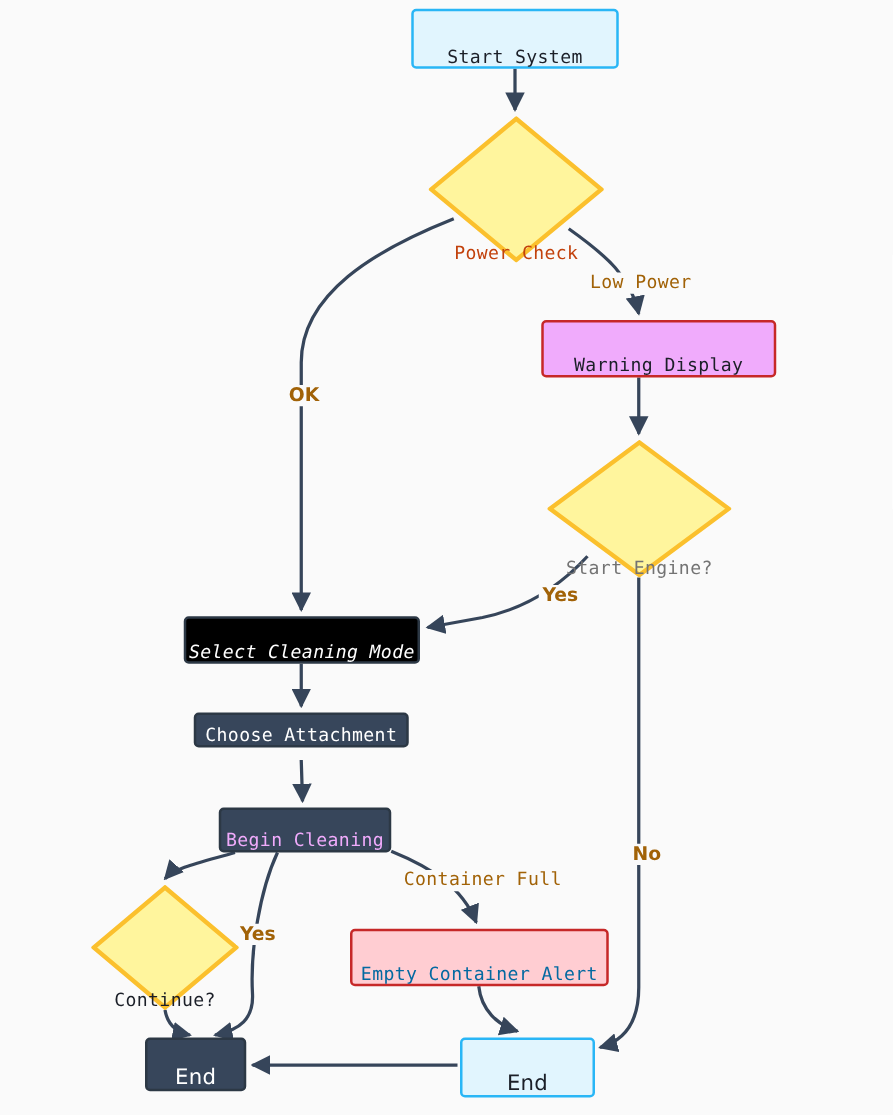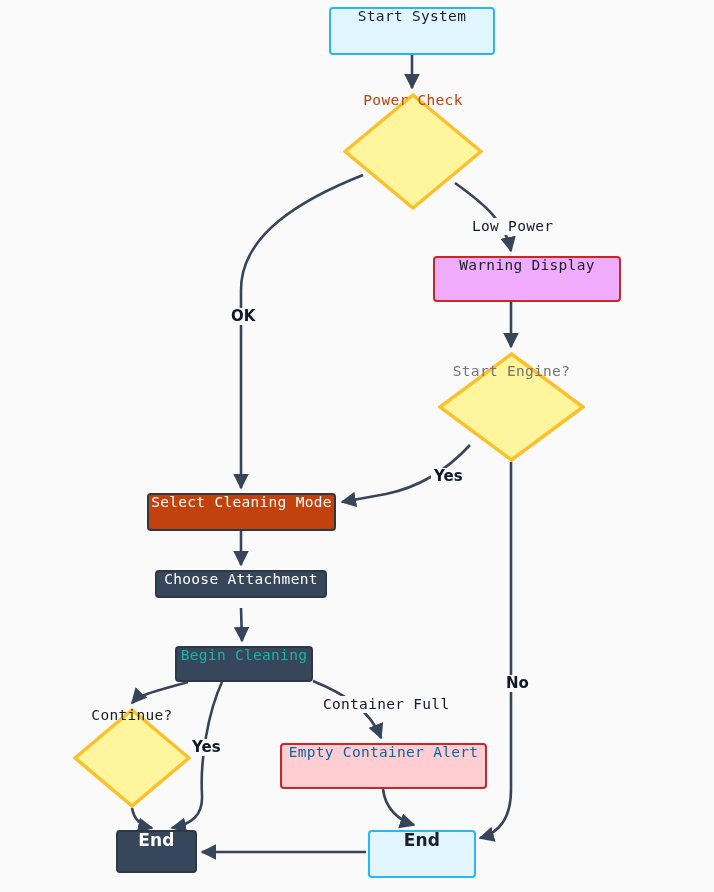--- a/index.html
+++ b/index.html
@@ -19,41 +19,40 @@
     position: absolute;
     left: 0;
     top: 0;
     width: 714px;
     height: 892px;
   }
   .node {
     position: absolute;
     box-sizing: border-box;
     display: flex;
-    align-items: flex-start;
+    align-items: flex-end;
     justify-content: center;
     text-align: center;
     white-space: nowrap;
   }
   .node-rect {
     border-radius: 4px;
     border-width: 2px;
     border-style: solid;
   }
   .node-label {
     font-family: "DejaVu Sans Mono", "Liberation Mono", monospace;
     font-size: 14.5px;
     letter-spacing: 0.3px;
     line-height: 1;
   }
   .node-label.sans {
     font-family: "DejaVu Sans", "Liberation Sans", sans-serif;
     font-size: 17px;
     letter-spacing: 0.2px;
-    font-weight: bold;
   }
   
   .node-diamond {
     background: transparent;
     border: none;
   }
   .diamond-shape {
     position: absolute;
     left: 0; top: 0;
     width: 100%;
@@ -61,21 +60,21 @@
   }
   .diamond-label {
     position: relative;
     z-index: 2;
   }
   .edge-label {
     position: absolute;
     font-family: "DejaVu Sans", "Liberation Sans", sans-serif;
     font-weight: bold;
     font-size: 15px;
-    color: #0f172a;
+    color: #a16207;
     background: #fafafa;
     padding: 1px 3px;
     white-space: nowrap;
     line-height: 1;
   }
   .edge-label.mono {
     font-family: "DejaVu Sans Mono", "Liberation Mono", monospace;
     font-weight: normal;
     font-size: 14.5px;
     letter-spacing: 0.3px;
@@ -139,30 +138,30 @@
     <span class="node-label" style="color:#1b1f28;">Warning Display</span>
   </div>
 
   <div class="node node-diamond" style="left:438px; top:352px; width:147px; height:110px;">
     <svg class="diamond-shape" viewBox="0 0 147 110" preserveAspectRatio="none">
       <polygon points="73.5,2 145,55 73.5,108 2,55" fill="#fff59d" stroke="#fbc02d" stroke-width="3.5"></polygon>
     </svg>
     <span class="node-label diamond-label" style="color:#737373;margin-top:12px;">Start Engine?</span>
   </div>
 
-  <div class="node node-rect" style="left:147px; top:493px; width:189px; height:38px; background:#c2410c; border-color:#2c3845;">
+  <div class="node node-rect" style="left:147px; top:493px; width:189px; height:38px; background:#000000; border-color:#2c3845;font-style:italic;">
     <span class="node-label" style="color:#ffffff;">Select Cleaning Mode</span>
   </div>
 
   <div class="node node-rect" style="left:155px; top:570px; width:172px; height:28px; background:#37465b; border-color:#2c3845;">
     <span class="node-label" style="color:#ffffff;">Choose Attachment</span>
   </div>
 
   <div class="node node-rect" style="left:175px; top:646px; width:138px; height:36px; background:#37465b; border-color:#2c3845;">
-    <span class="node-label" style="color:#14b8a6;">Begin Cleaning</span>
+    <span class="node-label" style="color:#f0abfc;">Begin Cleaning</span>
   </div>
 
   <div class="node node-diamond" style="left:73px; top:708px; width:118px; height:100px;">
     <svg class="diamond-shape" viewBox="0 0 118 100" preserveAspectRatio="none">
       <polygon points="59,2 116,50 59,98 2,50" fill="#fff59d" stroke="#fbc02d" stroke-width="3.5"></polygon>
     </svg>
     <span class="node-label diamond-label" style="color:#1b1f28;">Continue?</span>
   </div>
 
   <div class="node node-rect" style="left:280px; top:743px; width:207px; height:46px; background:#ffcdd2; border-color:#c62828;">

